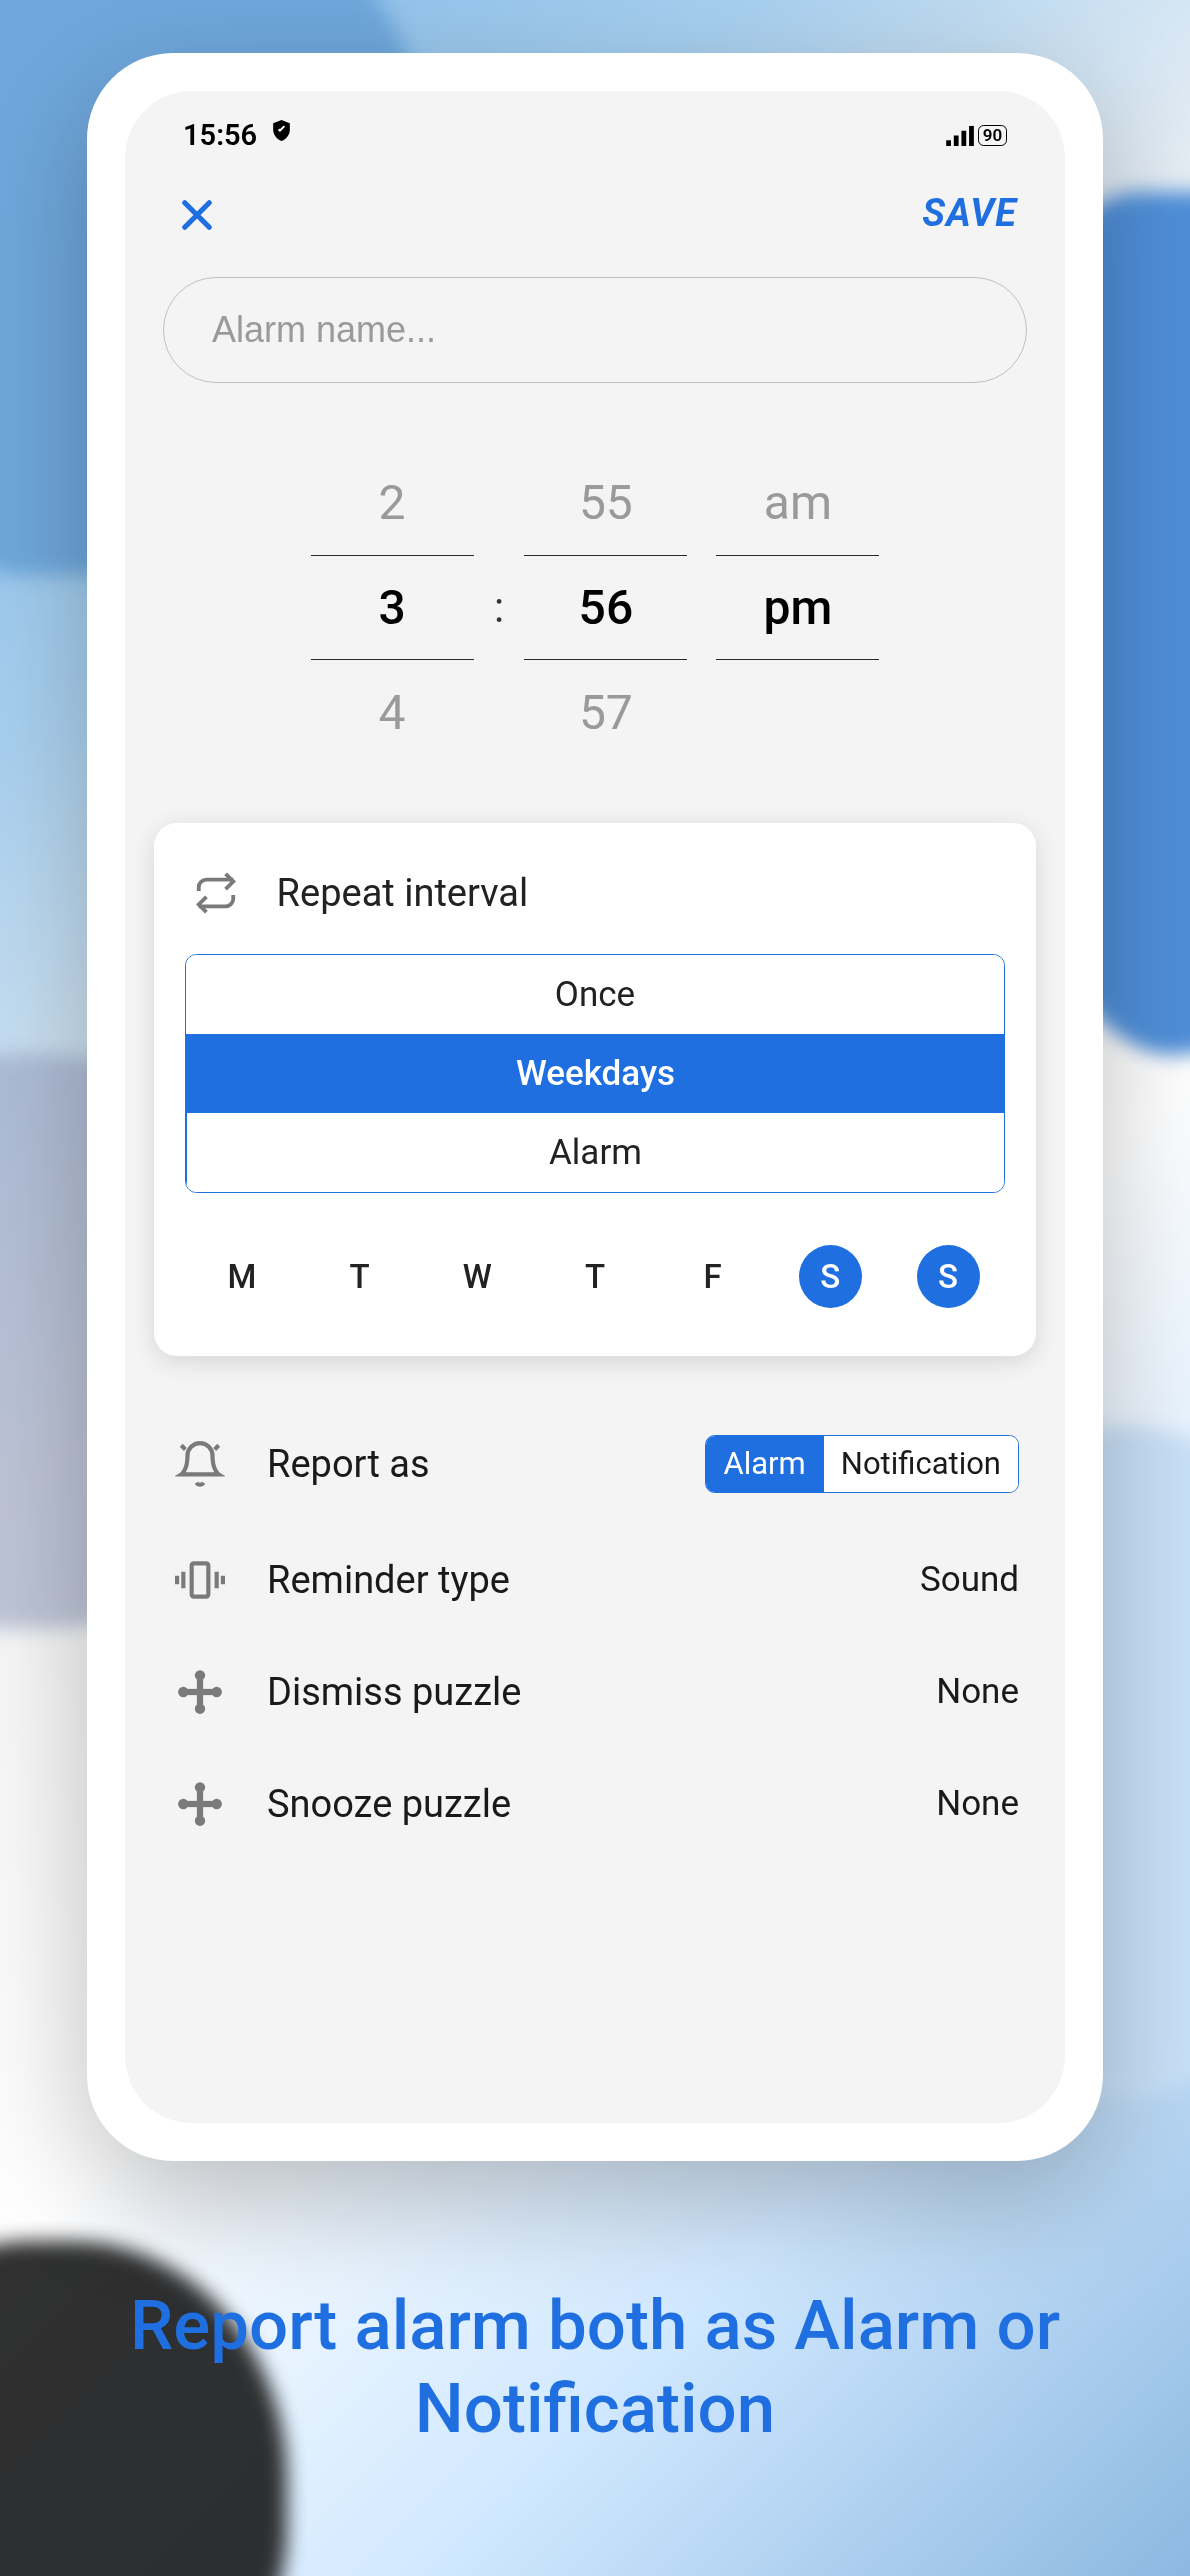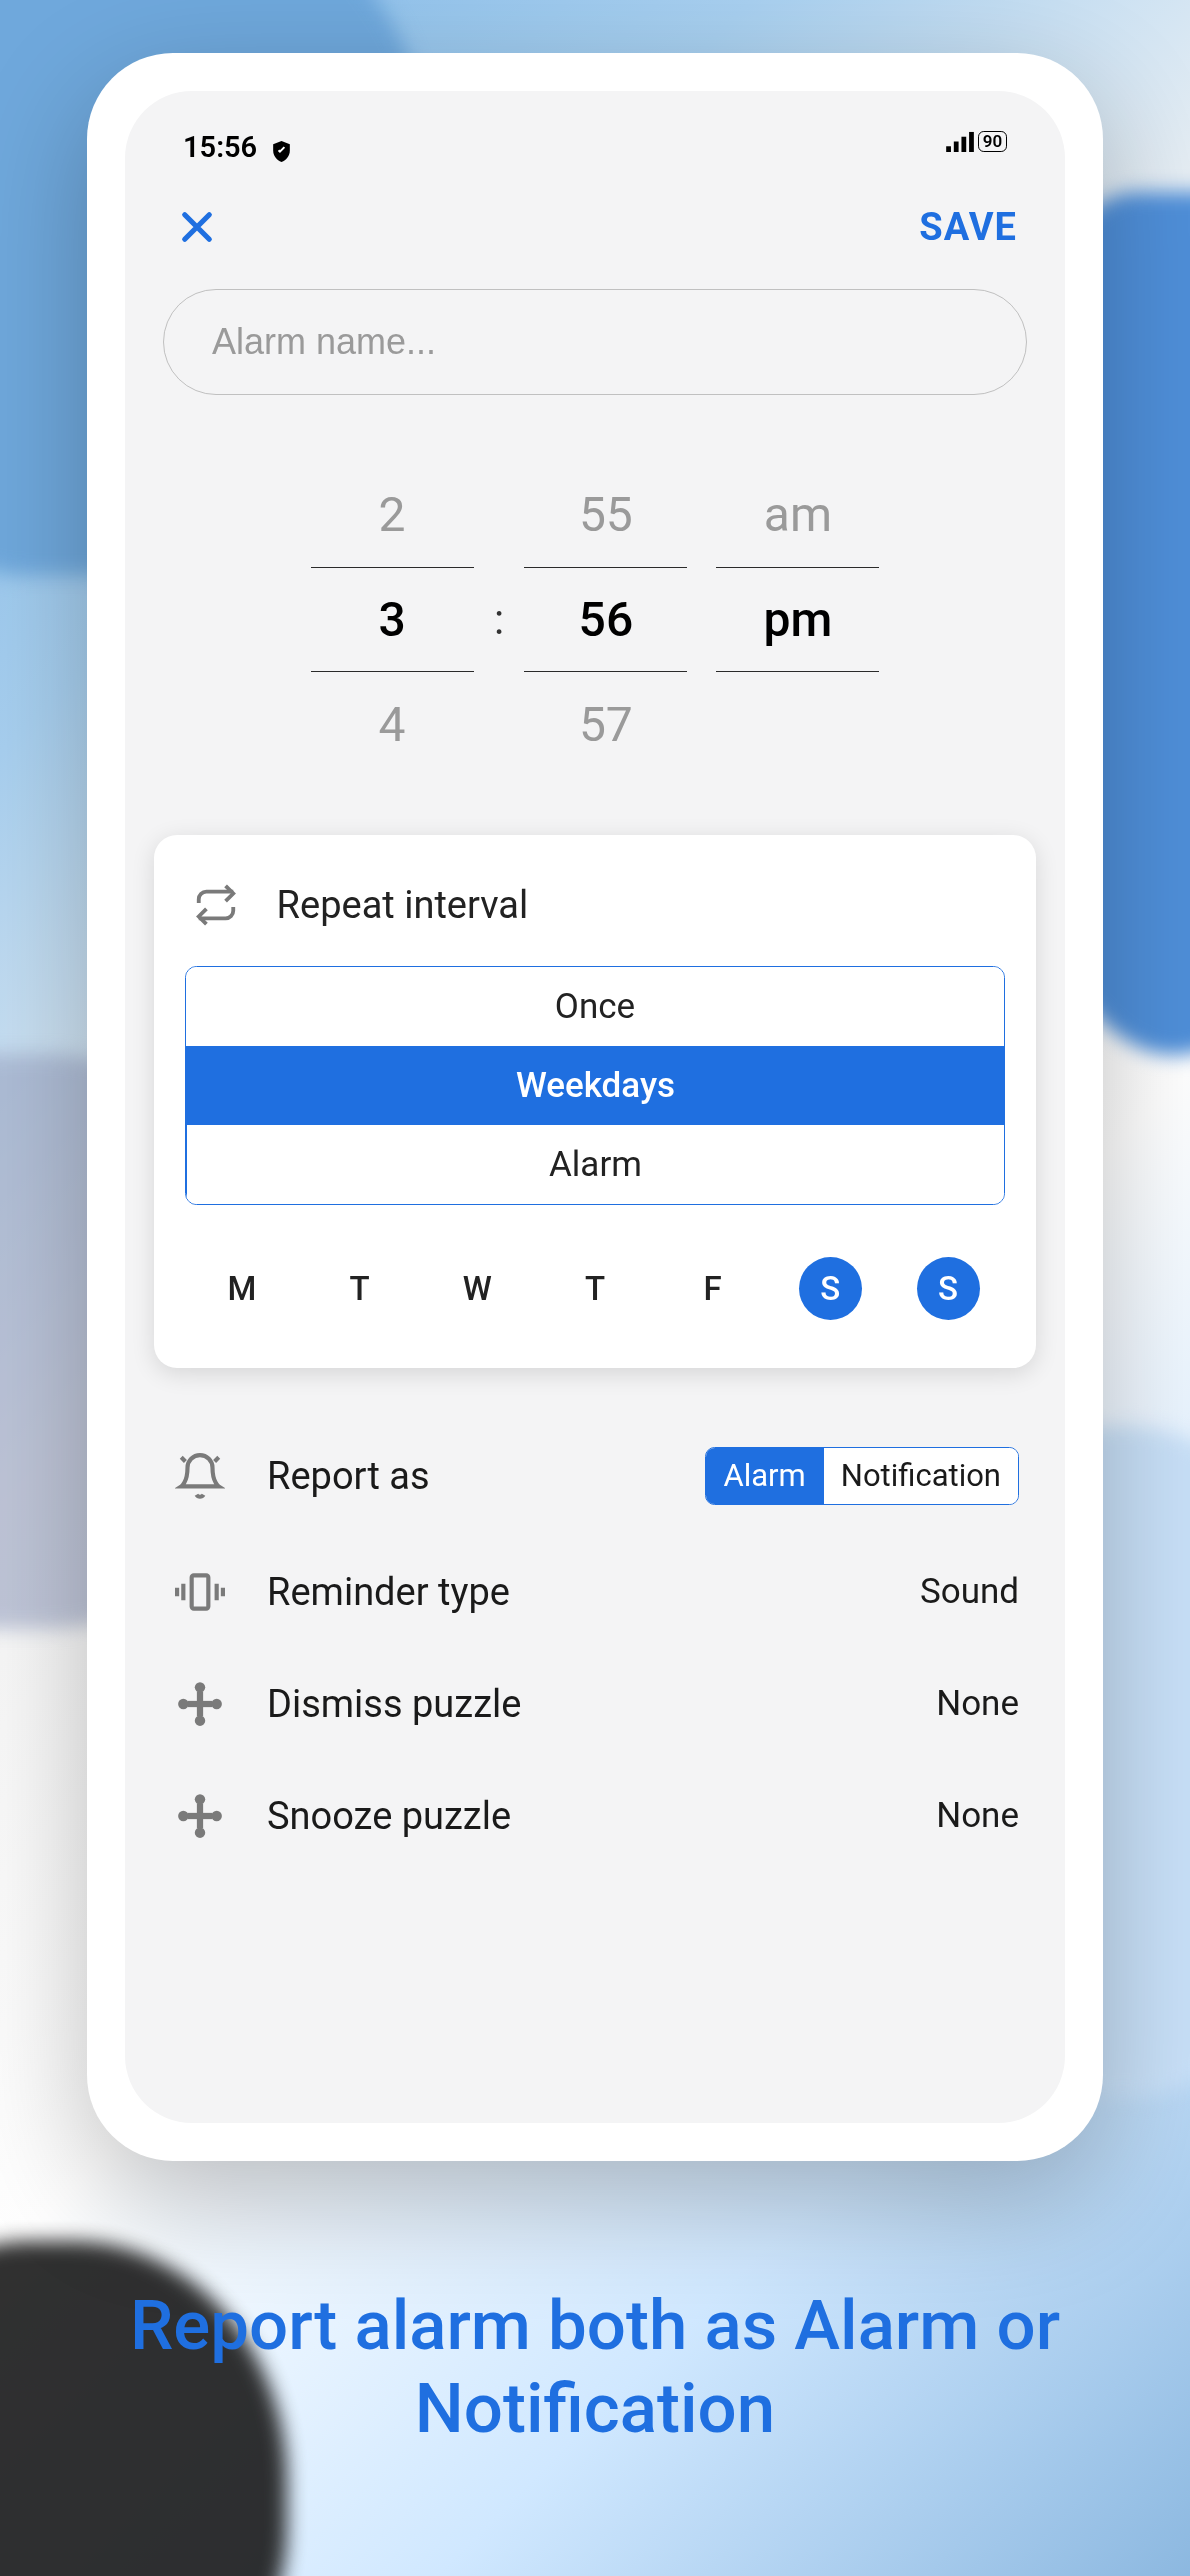--- a/index.html
+++ b/index.html
@@ -52,29 +52,29 @@
 
   .status-bar {
     display: flex;
     justify-content: space-between;
     align-items: center;
     padding: 27px 58px 9.6px;
     font-size: 29px;
     font-weight: 600;
     color: #000;
   }
-  .status-left { display:flex; align-items:flex-end; gap:12px;margin-top:12px; }
+  .status-left { display:flex; align-items:flex-start; gap:12px; }
   .status-right { display:flex; align-items:center; gap:3px; }
   .shield-icon, .signal-icon, .battery-icon { display:inline-block; }
 
   .header {
     display: flex;
     justify-content: space-between;
-    align-items: center;
     padding: 29px 48px 38px;
+    font-style: italic;
   }
   .close-btn {
     width: 48px; height: 48px;
     display:flex;align-items:center;justify-content:center;
     color: #1f6fe0;
     cursor:pointer;
   }
   .save-btn {
     color: #1f6fe0;
     font-size: 38px;

